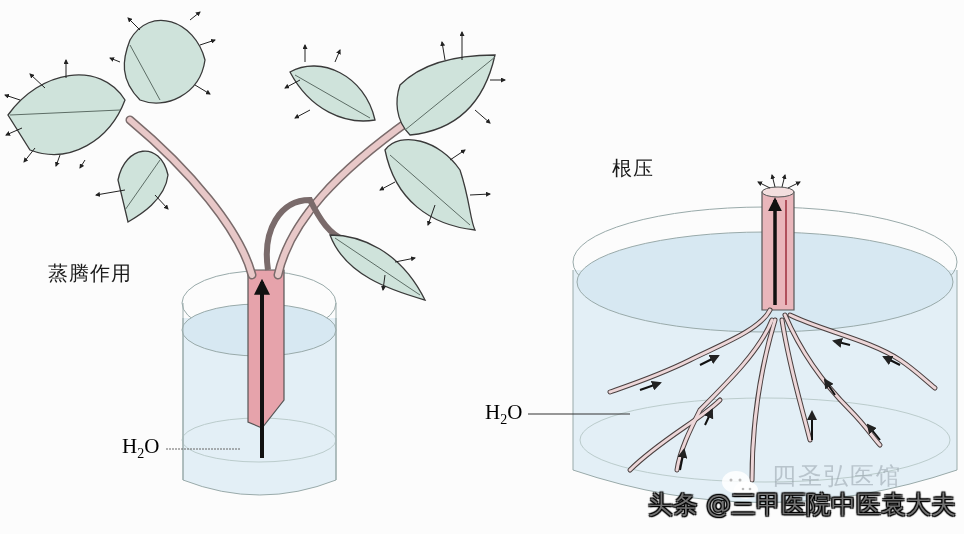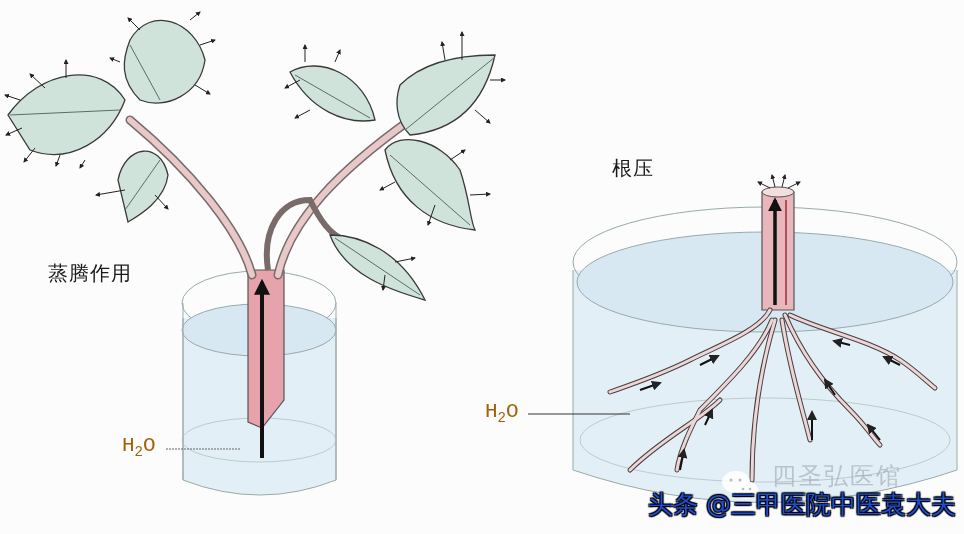--- a/index.html
+++ b/index.html
@@ -1,24 +1,24 @@
 <!DOCTYPE html>
 <html><head>
 <meta charset="utf-8">
 <style>
   html, body { margin: 0; padding: 0; background: #fcfcfc; }
   body { width: 964px; height: 534px; position: relative; overflow: hidden;
          font-family: "DejaVu Sans", "Liberation Sans", sans-serif; }
   svg.art { position: absolute; left: 0; top: 0; }
   .label { position: absolute; color: #1a1a1a; font-size: 20px; letter-spacing: 1px; white-space: nowrap; }
-  .h2o { position: absolute; font-size: 21px; color: #a16207; font-family: Liberation Mono, monospace; }
+  .h2o { position: absolute; font-size: 21px; color: #000000; font-family: Liberation Serif, serif; }
   .h2o sub { font-size: 14px; vertical-align: -5px; }
   .wm-faint { position: absolute; left: 772px; top: 460px; font-size: 24px; color: rgba(150,160,170,0.55); letter-spacing: 2px; white-space: nowrap; }
   .wm-icon { position: absolute; left: 720px; top: 468px; width: 40px; height: 34px; }
-  .wm-main { position: absolute; left: 648px; top: 488px; font-size: 25px; color: #1d4ed8; white-space: nowrap;
+  .wm-main { position: absolute; left: 648px; top: 488px; font-size: 25px; color: #737373; white-space: nowrap;
              text-shadow: 0 0 2px #000, 1px 1px 1px #000, -1px -1px 1px #000, 1px -1px 1px #000, -1px 1px 1px #000; }
 </style>
 </head>
 <body>
 
 <svg class="art" width="964" height="534" viewBox="0 0 964 534">
   <defs>
     <marker id="ah" viewBox="0 0 10 10" refX="8" refY="5" markerWidth="5" markerHeight="5" orient="auto">
       <path d="M0,0 L10,5 L0,10 z" fill="#222"></path>
     </marker>

